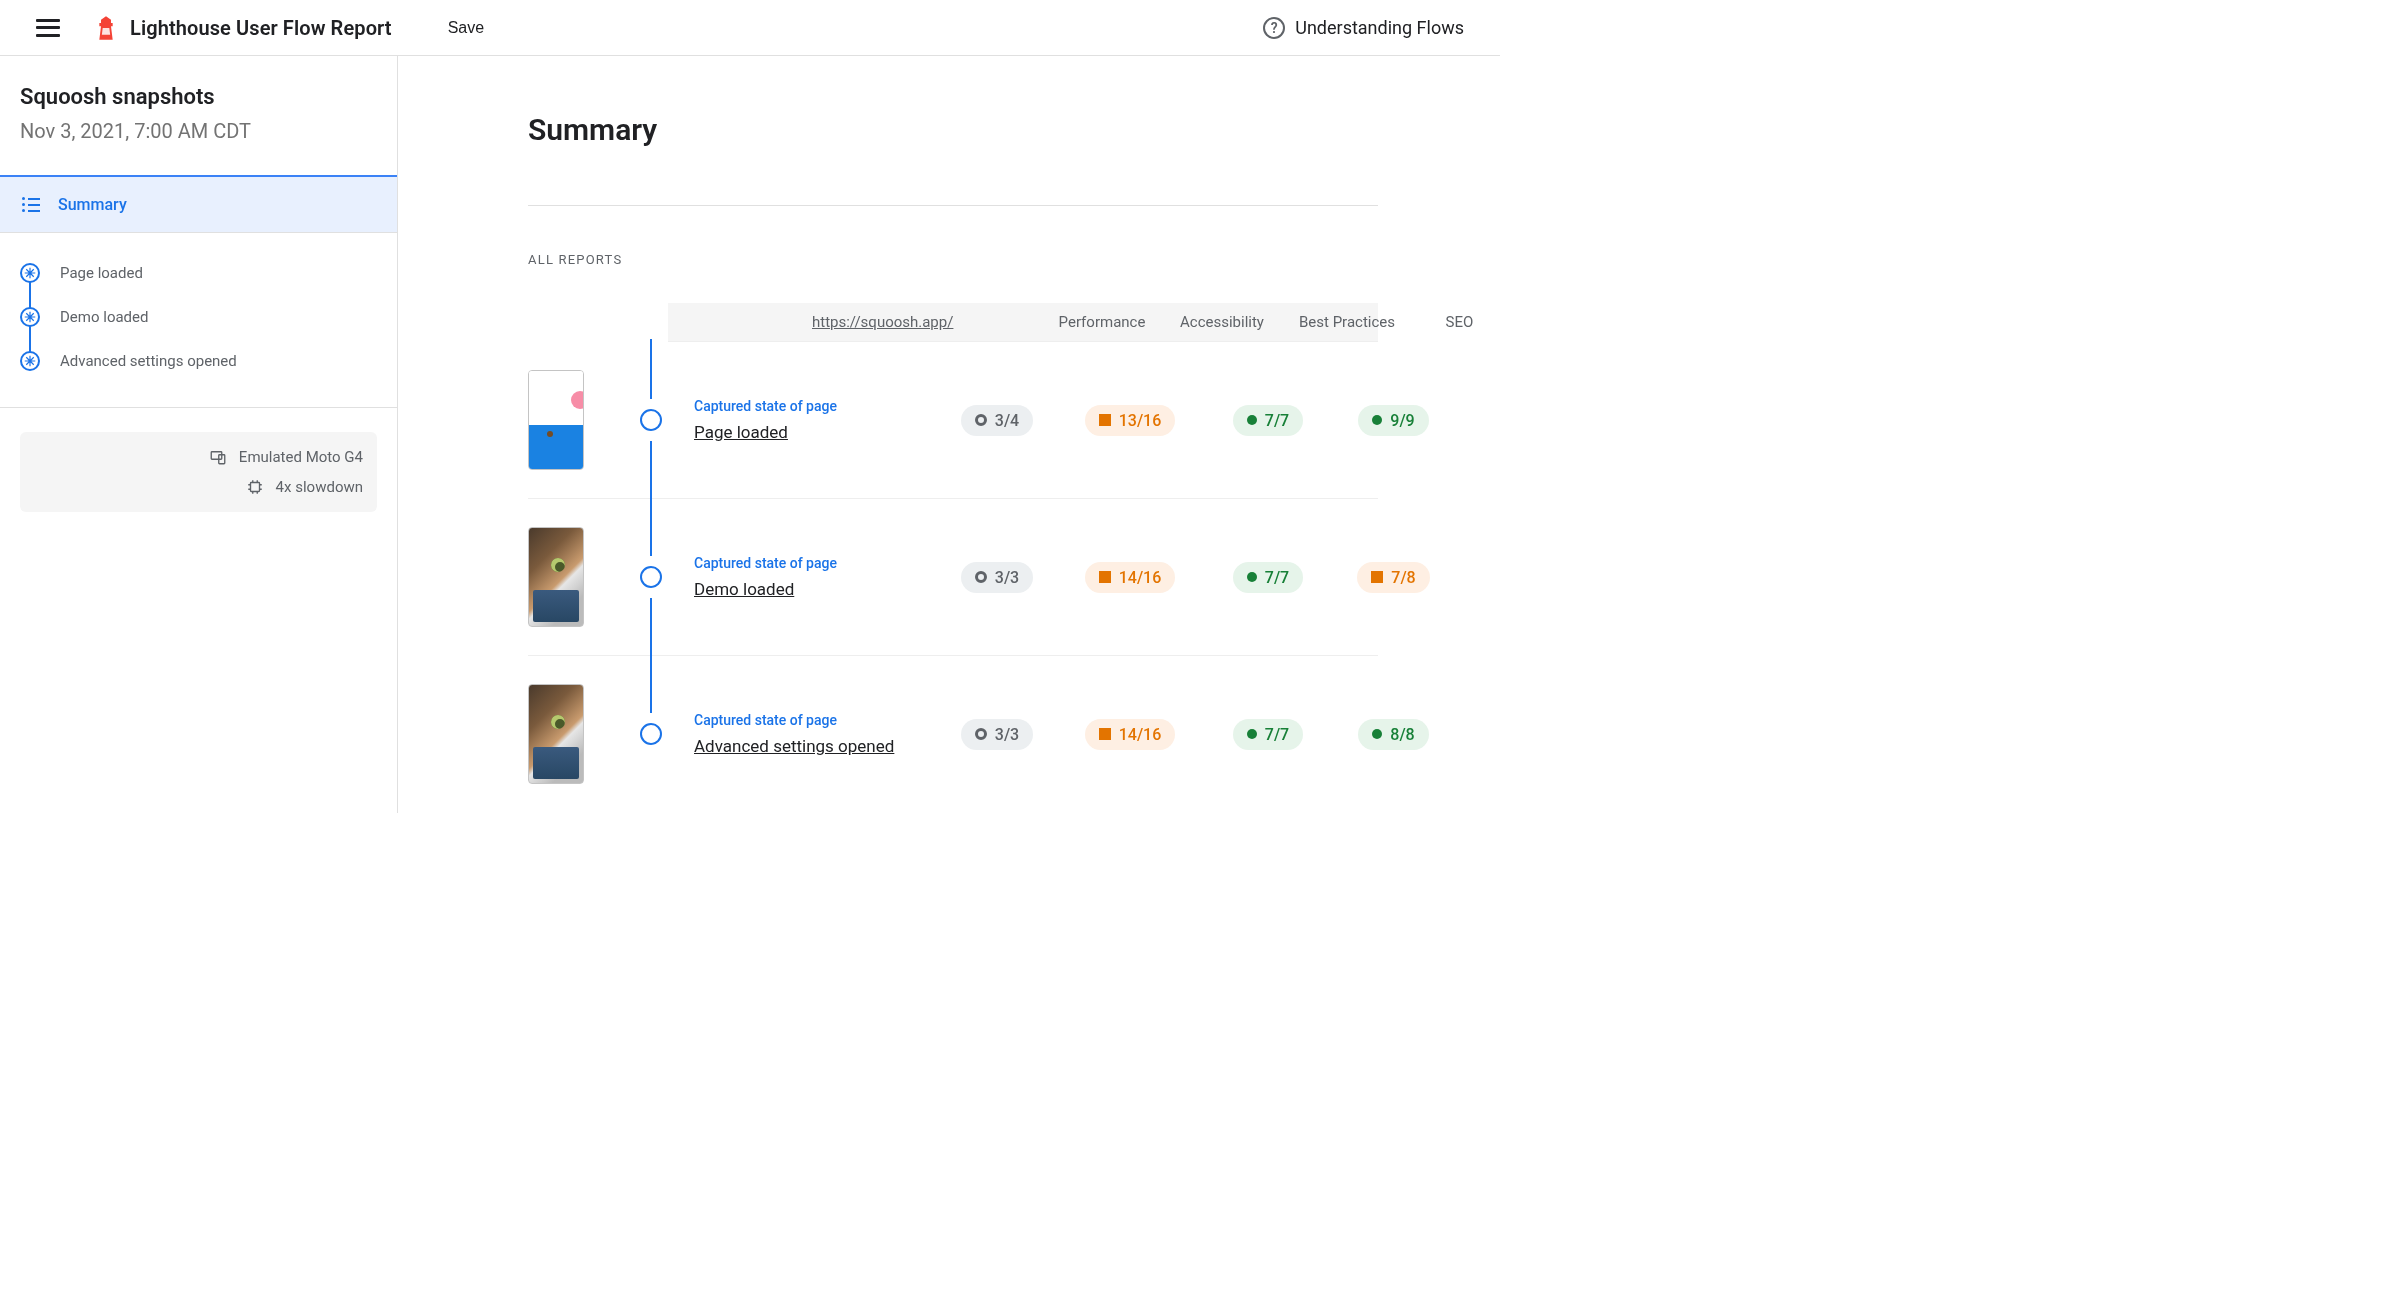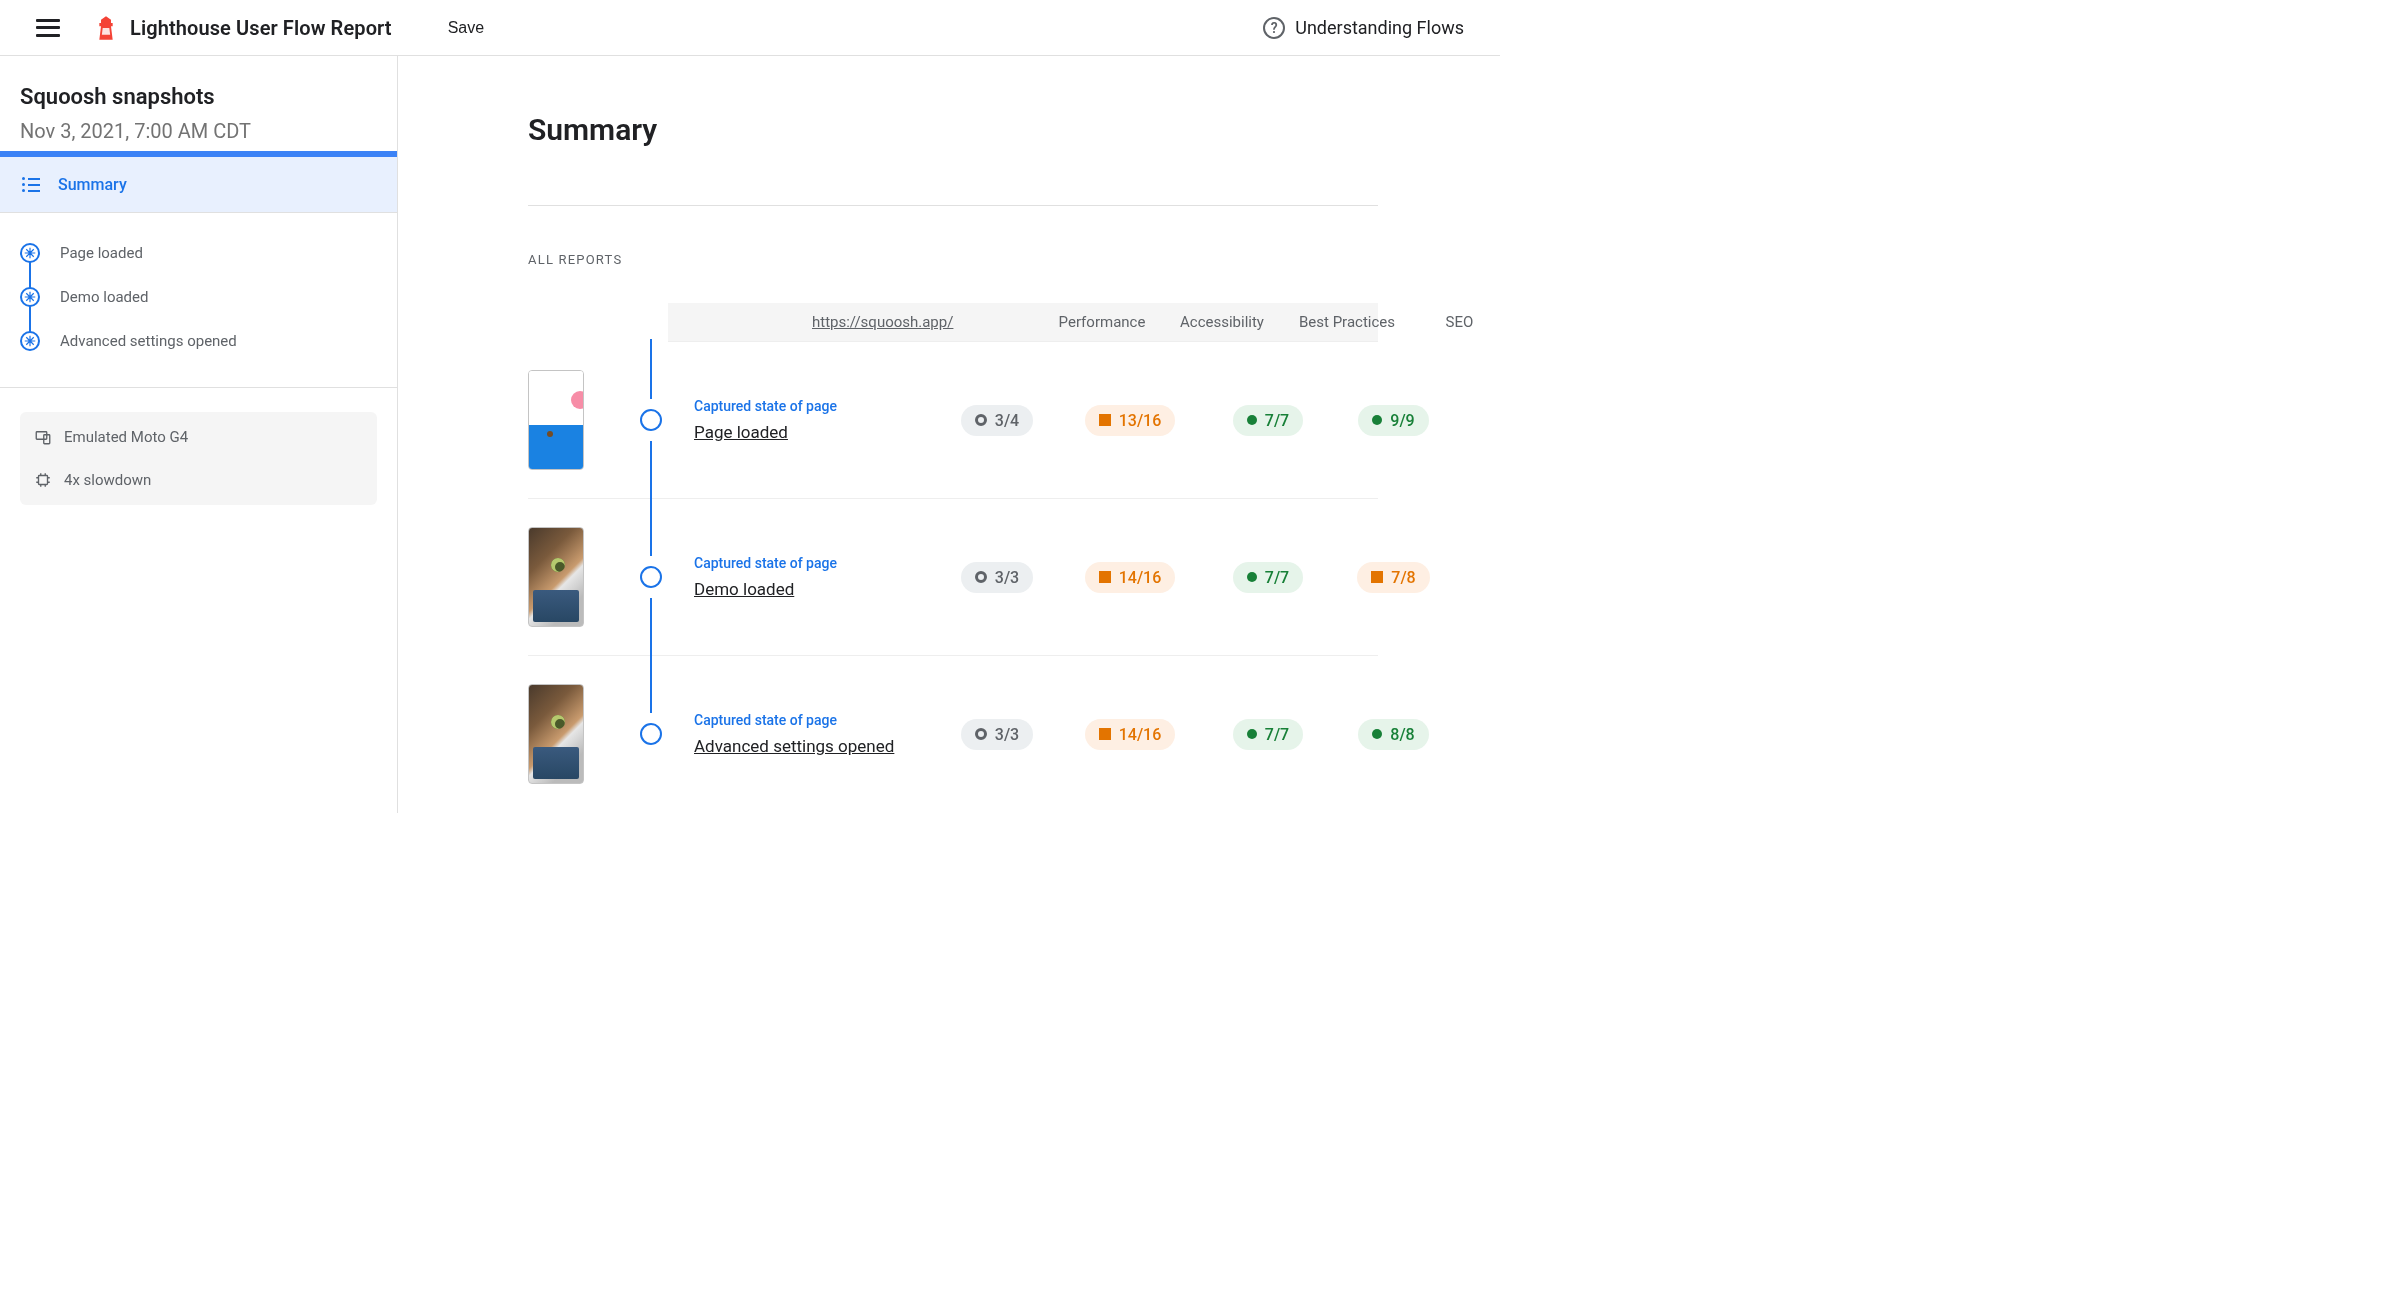--- a/index.html
+++ b/index.html
@@ -46,21 +46,21 @@
 
   
   .body-row { display: flex; height: calc(100% - 56px); }
   .sidebar {
     width: 398px; border-right: 1px solid #e0e0e0; background: #fff;
     display: flex; flex-direction: column;
   }
   .main { flex: 1; overflow: auto; }
 
   
-  .side-header { padding: 28px 20px 8px; border-bottom: 6px solid #3b82f6; }
+  .side-header { padding: 28px 20px 32px; border-bottom: 2px solid #3b82f6; }
   .side-title { font-size: 22px; font-weight: 600; margin-bottom: 10px; }
   .side-date { font-size: 20px; color: #737373; }
 
   
   .nav-summary {
     display: flex; align-items: center; gap: 18px;
     padding: 18px 22px; background: #e8f0fe; color: #1a73e8;
     font-size: 16px; font-weight: 500; cursor: pointer;
     border-bottom: 1px solid #e0e0e0;
   }
@@ -95,21 +95,21 @@
   }
   .step-dot::before{ top:-28px; height:22px; }
   .step-dot::after{ bottom:-28px; height:22px; }
   .step-row:first-child .step-dot::before{ display:none; }
   .step-row:last-child .step-dot::after{ display:none; }
   .step-dot svg{ position:absolute; inset:2px; }
 
   
   .side-meta {
     margin: 24px 20px; background: #f5f5f5; border-radius: 6px; padding: 16px 14px;
-    display: flex; flex-direction: column; gap: 25px;
+    display: flex; flex-direction: column; gap: 12px; align-items: flex-end;
   }
   .meta-row { display:flex; align-items:center; gap: 12px; color:#5f6368; font-size: 15px; }
   .meta-row svg { width: 18px; height: 18px; stroke:#5f6368; fill:none; stroke-width:1.8; }
 
   
   .main-inner { padding: 56px 0 40px 130px; max-width: 980px; }
   .summary-title { font-size: 30px; font-weight: 600; margin-bottom: 16px; }
   .summary-sub { font-size: 15px; color: #202124; }
   .main-divider { border: none; border-top: 1px solid #e0e0e0; margin-top: 58px; }
 

